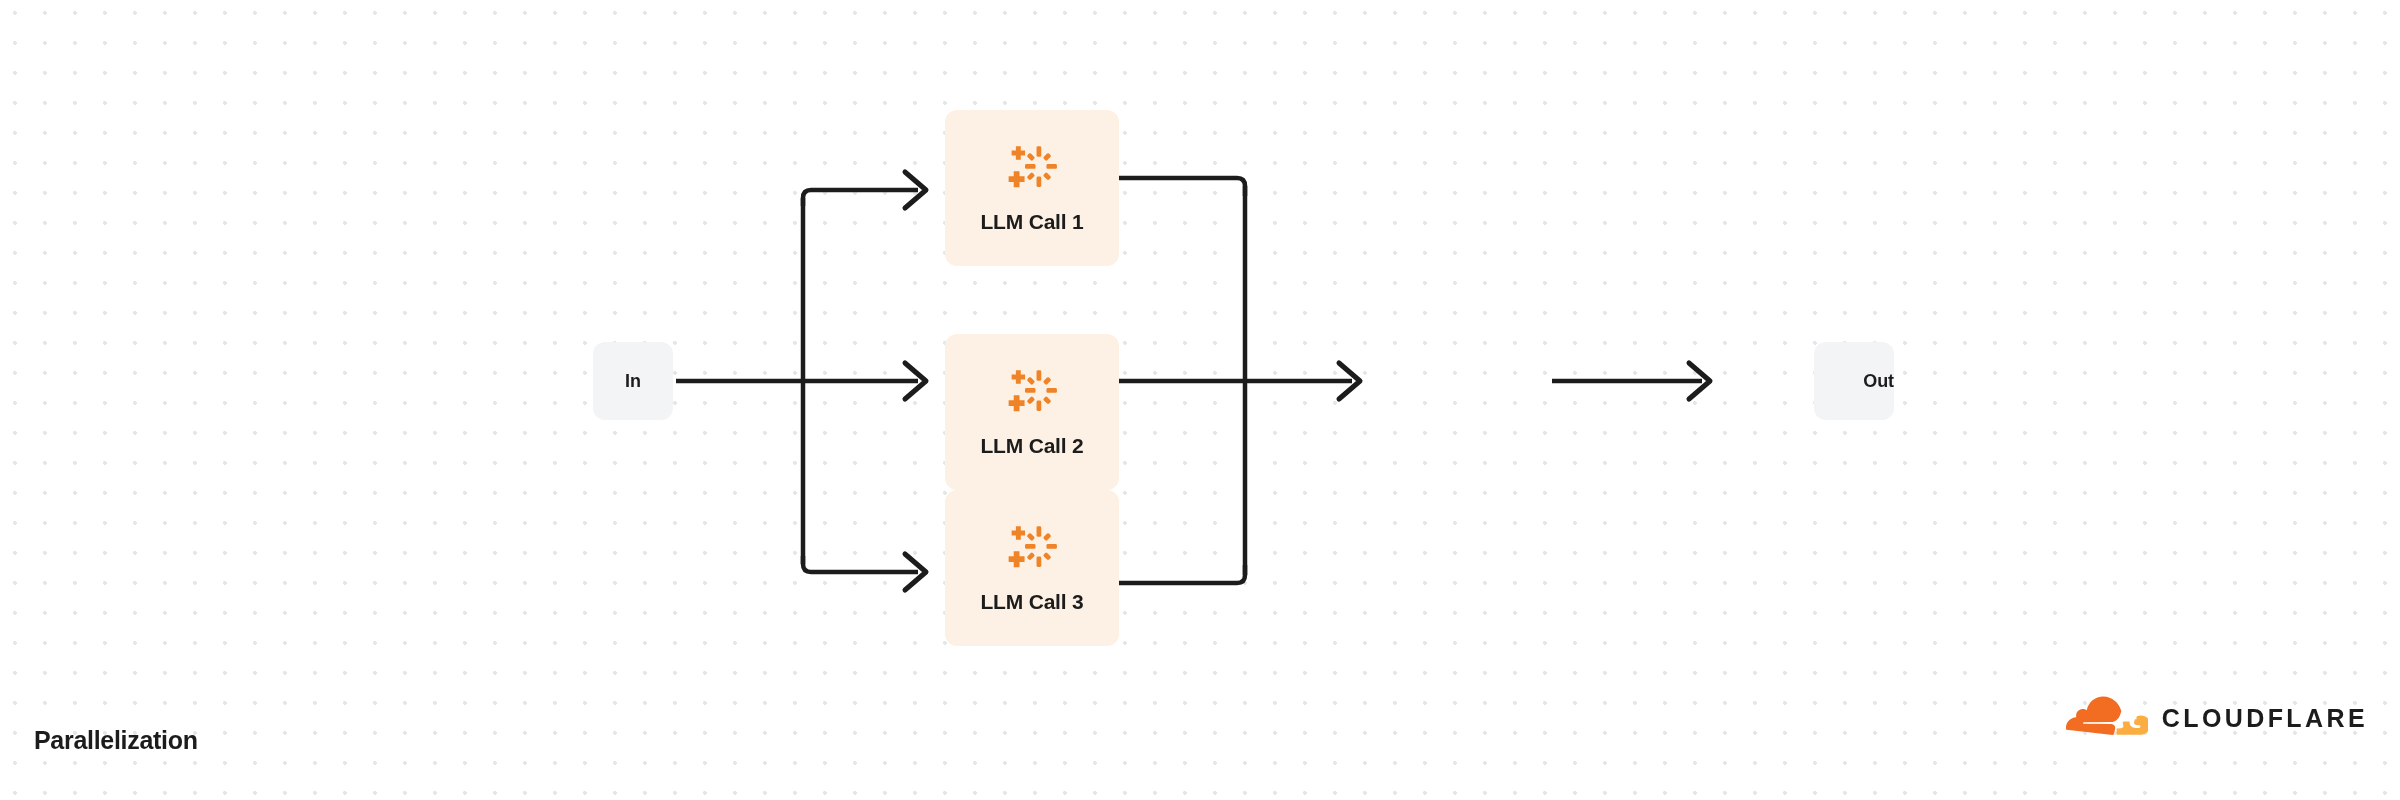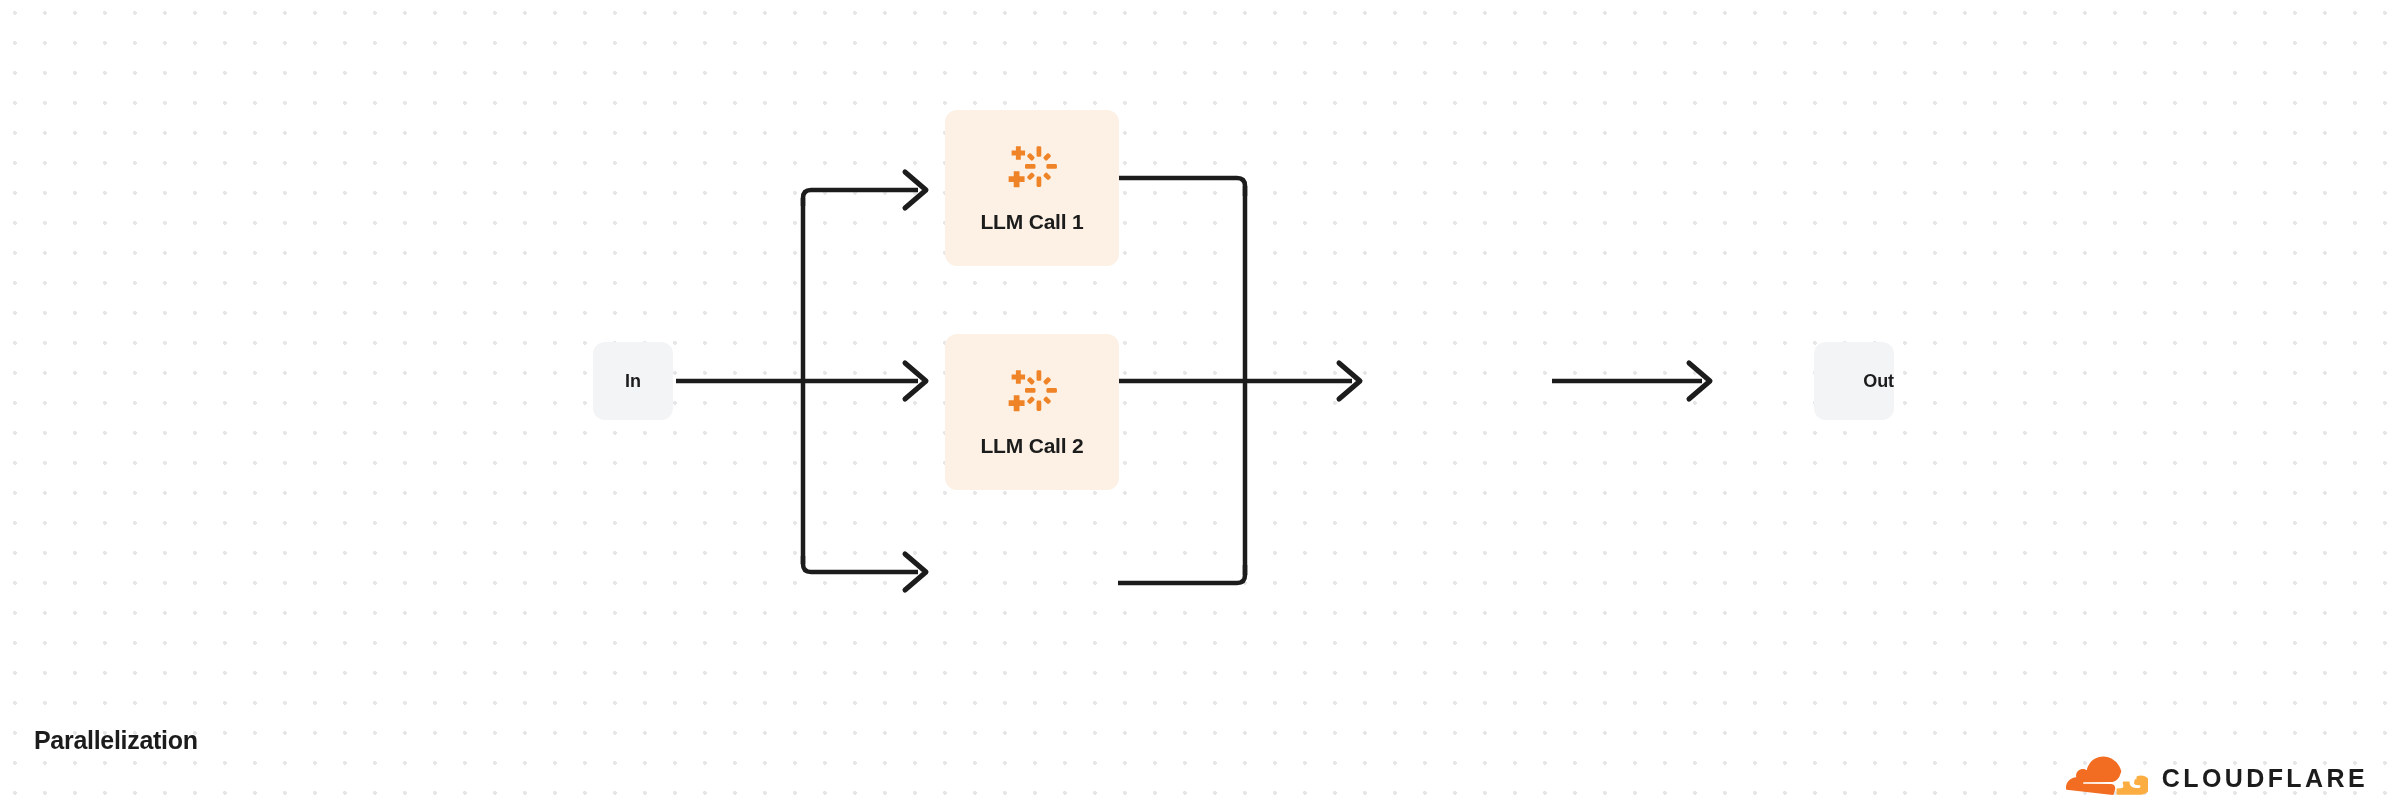--- a/index.html
+++ b/index.html
@@ -92,21 +92,21 @@
     font-size: 25px;
     font-weight: 700;
     color: #1c1c1c;
     letter-spacing: -0.3px;
     text-align: right;
   }
 
   .brand {
     position: absolute;
     right: 32px;
-    top: 756px;
+    top: 696px;
     display: flex;
     align-items: center;
     gap: 14px;
   }
   .brand-mark { width: 96px; height: 44px; display: block; }
   .brand-text {
     font-size: 25px;
     font-weight: 700;
     color: #1c1c1c;
     letter-spacing: 3.4px;
@@ -186,20 +186,37 @@
         <rect x="46.6" y="17.4" width="5.4" height="8.4" rx="1.6" transform="rotate(45 49.3 21.6)"></rect>
         <rect x="46.6" y="39.6" width="5.4" height="8.4" rx="1.6" transform="rotate(-45 49.3 43.8)"></rect>
         <rect x="28.0" y="39.6" width="5.4" height="8.4" rx="1.6" transform="rotate(45 30.7 43.8)"></rect>
         <path d="M13.6 9.4h5.6v4.9h4.9v5.6h-4.9v4.9h-5.6v-4.9H8.7v-5.6h4.9z"></path>
         <path d="M11.1 38.0h6.6v5.8h5.8v6.6h-5.8v5.8h-6.6v-5.8H5.3v-6.6h5.8z"></path>
       </g>
     </svg>
     <span class="node-label">LLM Call 2</span>
   </div>
 
+  <div class="node node-card" id="node-llm-3">
+    <svg class="node-icon" viewBox="0 0 64 64" aria-hidden="true">
+      <g fill="#ef8327">
+        <rect x="37.2" y="9.5" width="5.4" height="12" rx="1.6"></rect>
+        <rect x="48.5" y="29.8" width="12" height="5.4" rx="1.6"></rect>
+        <rect x="37.2" y="44.0" width="5.4" height="12" rx="1.6"></rect>
+        <rect x="24.0" y="29.8" width="12" height="5.4" rx="1.6"></rect>
+        <rect x="28.0" y="17.4" width="5.4" height="8.4" rx="1.6" transform="rotate(-45 30.7 21.6)"></rect>
+        <rect x="46.6" y="17.4" width="5.4" height="8.4" rx="1.6" transform="rotate(45 49.3 21.6)"></rect>
+        <rect x="46.6" y="39.6" width="5.4" height="8.4" rx="1.6" transform="rotate(-45 49.3 43.8)"></rect>
+        <rect x="28.0" y="39.6" width="5.4" height="8.4" rx="1.6" transform="rotate(45 30.7 43.8)"></rect>
+        <path d="M13.6 9.4h5.6v4.9h4.9v5.6h-4.9v4.9h-5.6v-4.9H8.7v-5.6h4.9z"></path>
+        <path d="M11.1 38.0h6.6v5.8h5.8v6.6h-5.8v5.8h-6.6v-5.8H5.3v-6.6h5.8z"></path>
+      </g>
+    </svg>
+    <span class="node-label">LLM Call 3</span>
+  </div>
 
 
   <div class="node node-io" id="node-out">
     <span class="node-label">Out</span>
   </div>
 
   <div class="footer-title">Parallelization</div>
 
   <div class="brand">
     <svg class="brand-mark" viewBox="0 0 110 50" aria-hidden="true">

